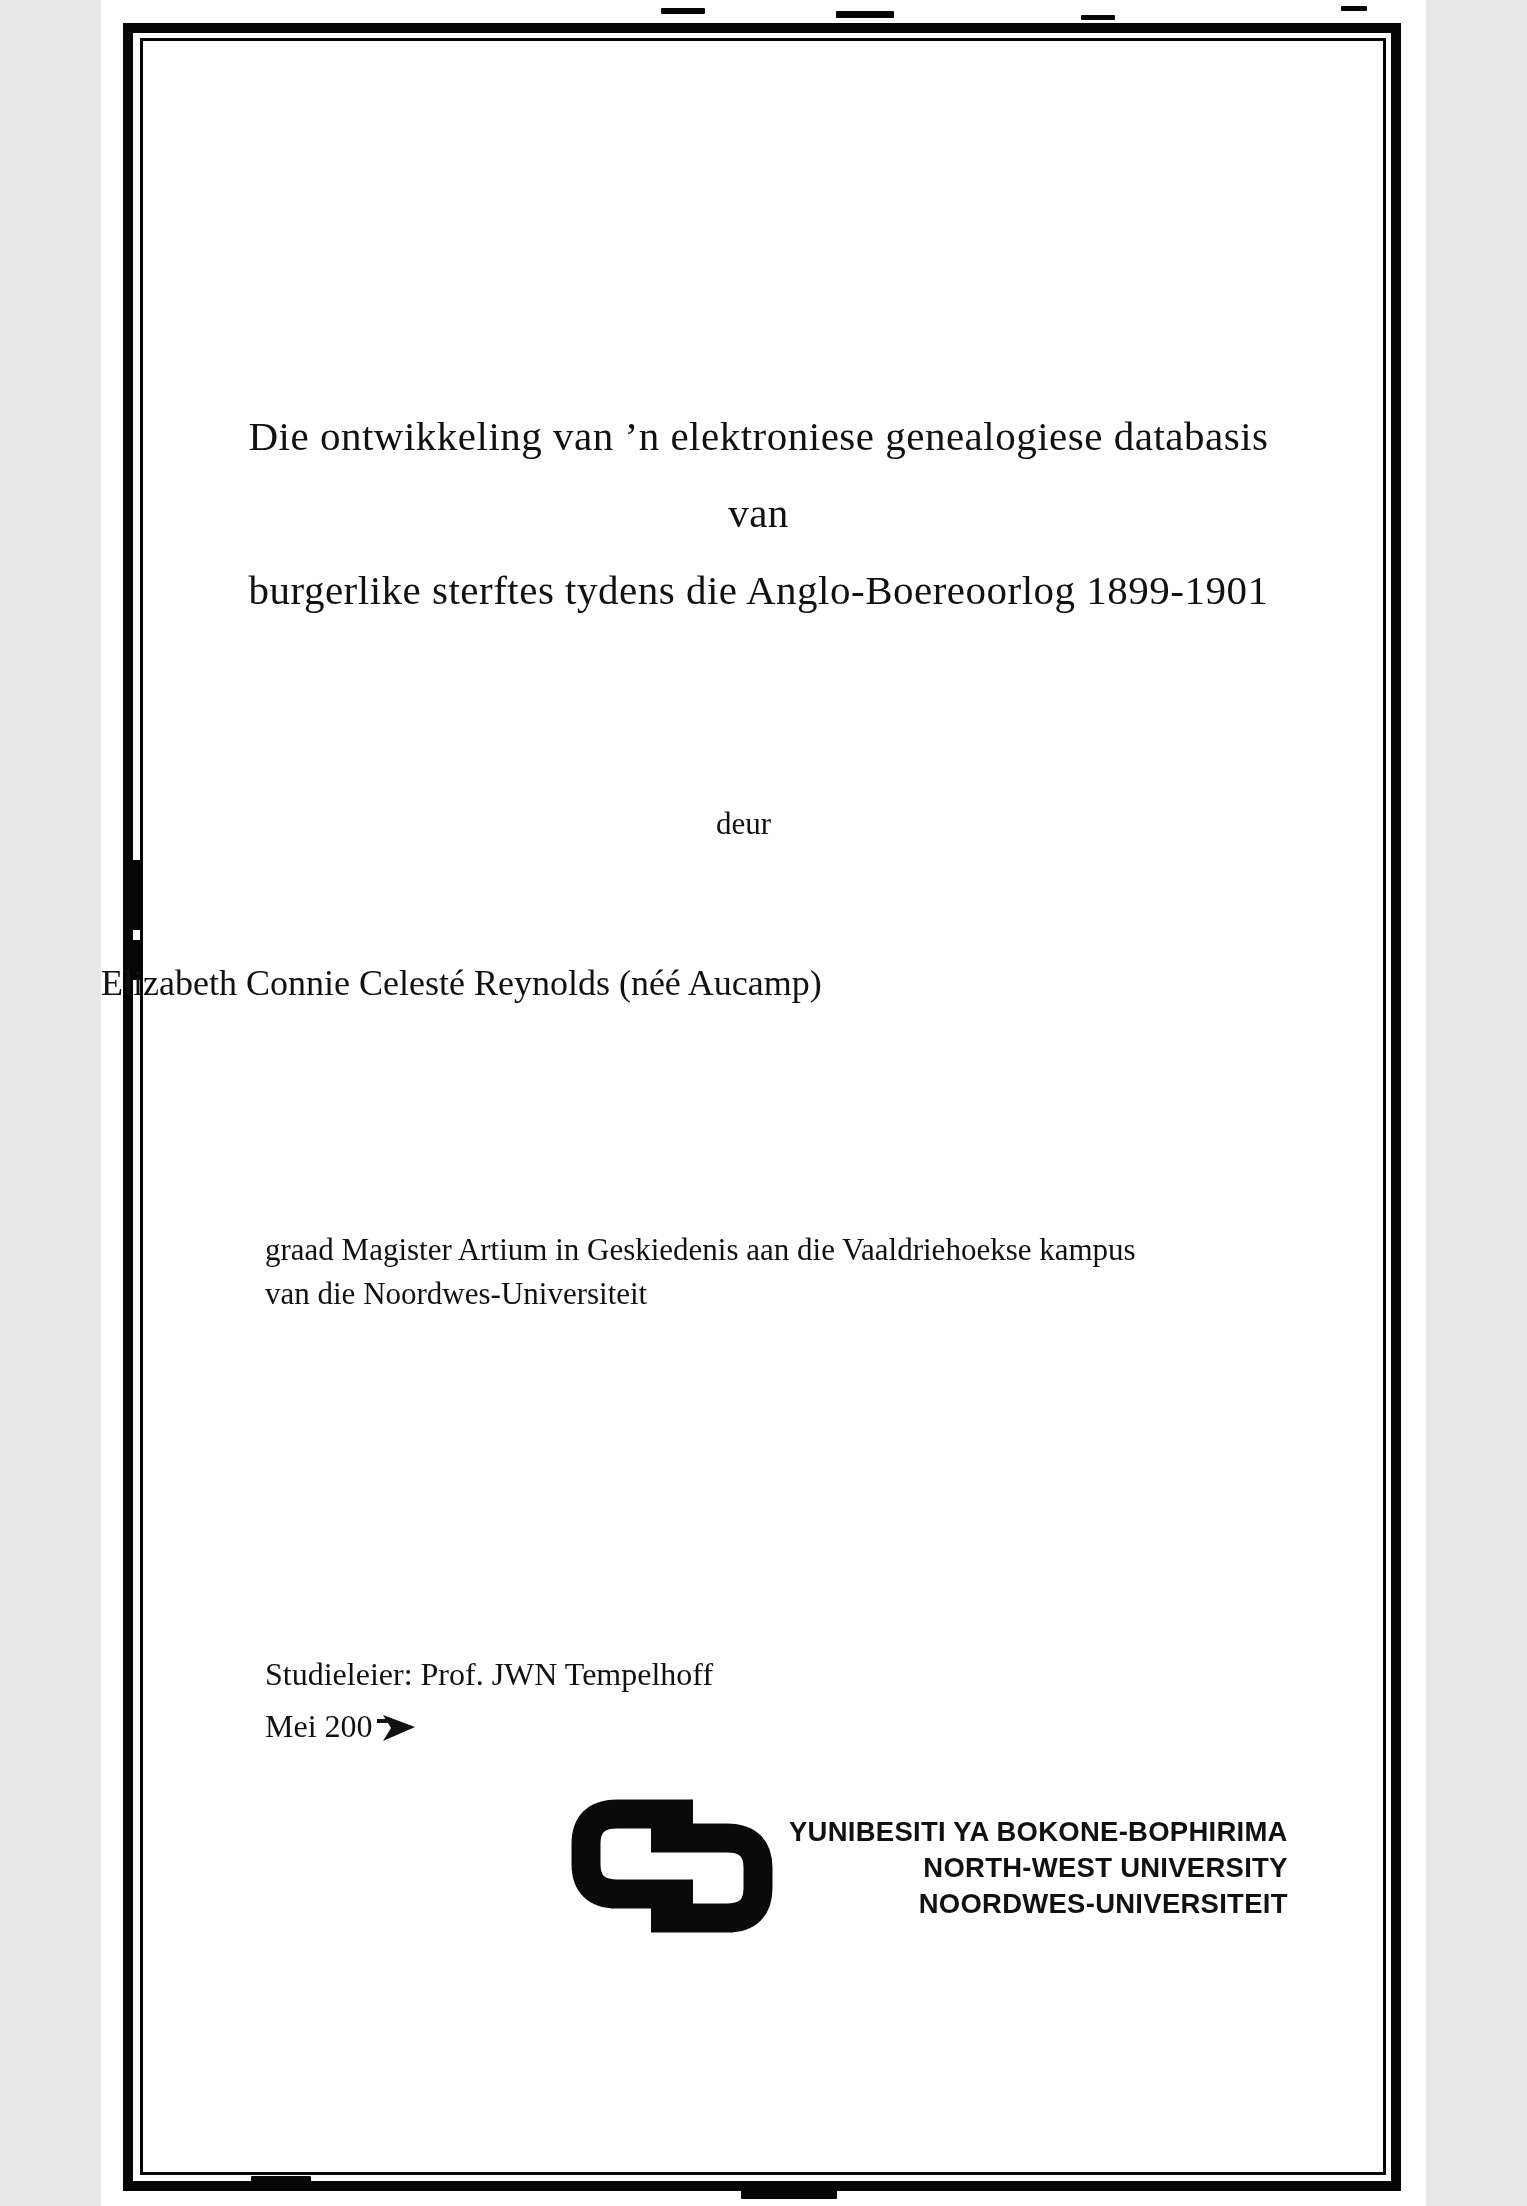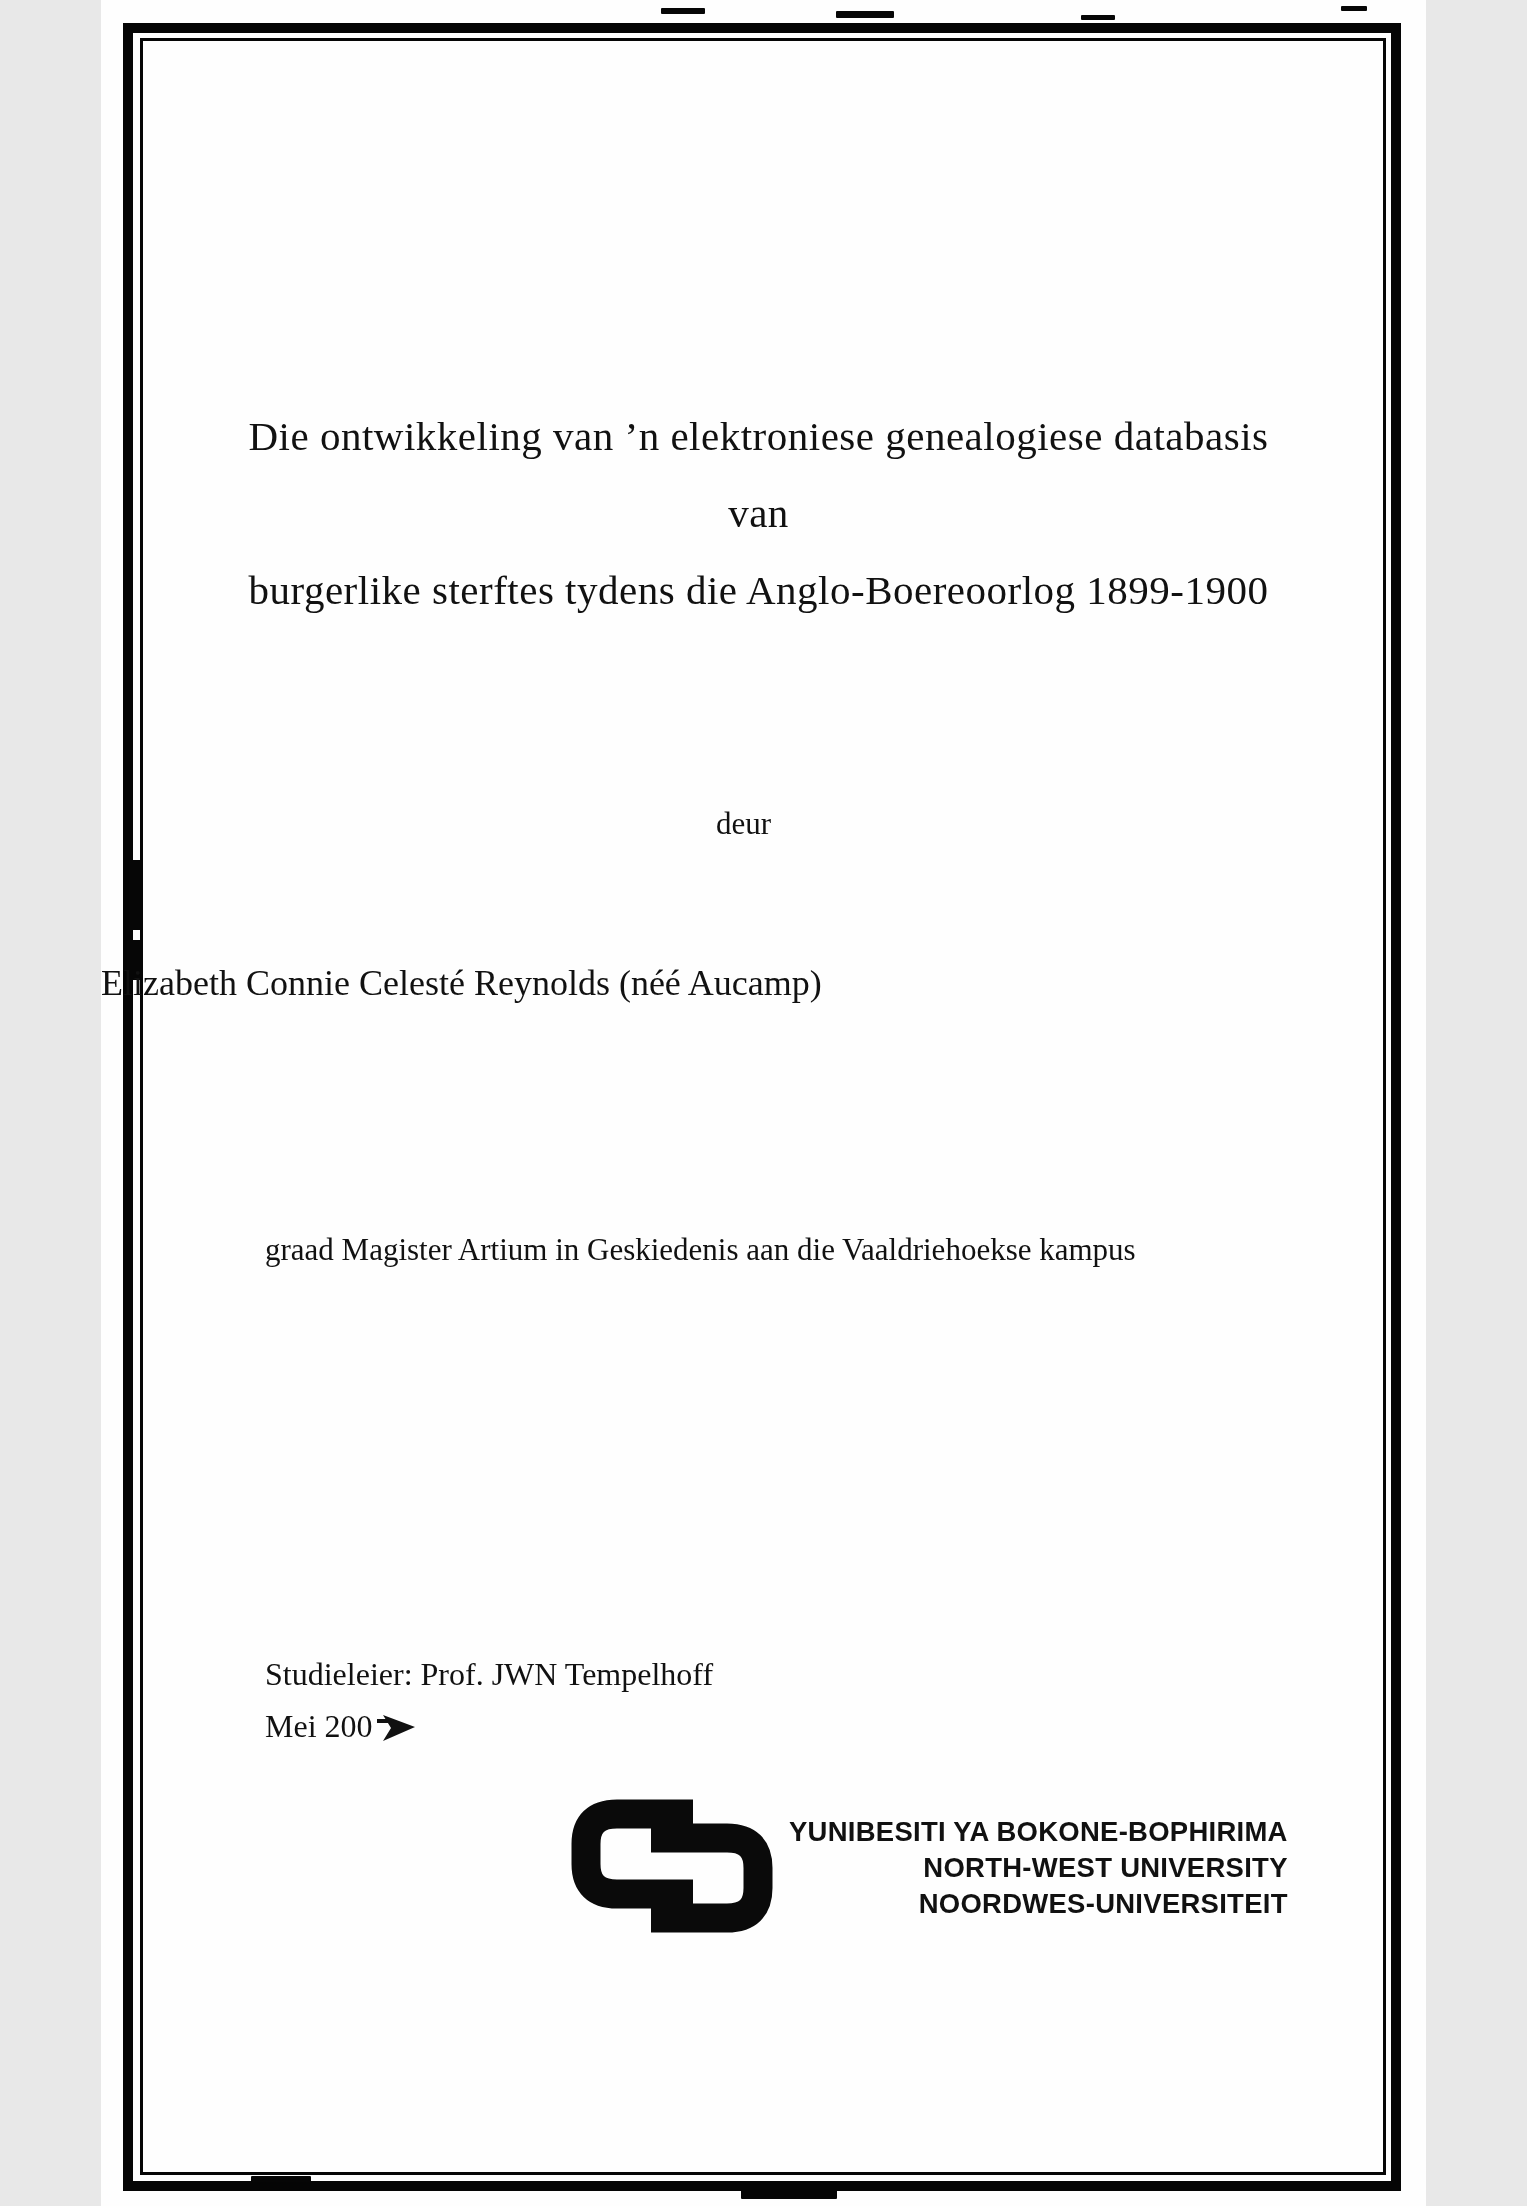--- a/index.html
+++ b/index.html
@@ -84,29 +84,30 @@
   <div class="speck" style="left:735px;top:11px;width:58px;height:7px;"></div>
   <div class="speck" style="left:1240px;top:6px;width:26px;height:5px;"></div>
   <div class="speck" style="left:980px;top:15px;width:34px;height:5px;"></div>
   <div class="speck" style="left:28px;top:860px;width:14px;height:70px;"></div>
   <div class="speck" style="left:26px;top:940px;width:16px;height:40px;"></div>
   <div class="speck" style="left:640px;top:2190px;width:96px;height:9px;"></div>
   <div class="speck" style="left:150px;top:2176px;width:60px;height:6px;"></div>
 
   <div class="title-block">
     <div>Die ontwikkeling van ’n elektroniese genealogiese databasis van</div>
-    <div>burgerlike sterftes tydens die Anglo-Boereoorlog 1899-1900</div>
+    <div>burgerlike sterftes tydens die Anglo-Boereoorlog 1899-1901</div>
   </div>
 
   <div class="byline">deur</div>
 
   <div class="author-line">Elizabeth Connie Celesté Reynolds (néé Aucamp)</div>
 
   <div class="thesis-statement">
     <div><span>graad </span><span class="ital">Magister Artium</span><span> in Geskiedenis aan die Vaaldriehoekse kampus</span></div>
+    <div>van die Noordwes-Universiteit</div>
   </div>
 
   <div class="supervisor-block">
     <div>Studieleier: Prof. JWN Tempelhoff</div>
     <div class="date-row">
       <span>Mei 200</span>
       <svg class="seven-glyph" width="40" height="32" viewBox="0 0 40 32">
         <rect x="0" y="7" width="13" height="4" fill="#111"></rect>
         <polygon points="6,3 38,15 6,29 14,16" fill="#111"></polygon>
       </svg>

